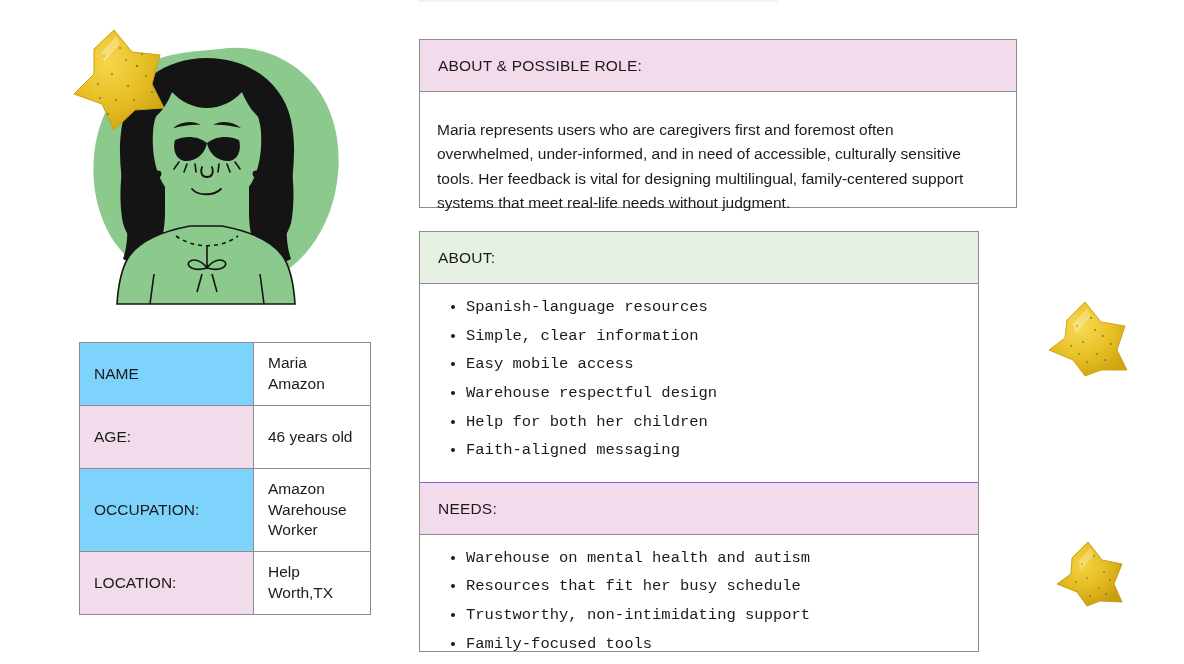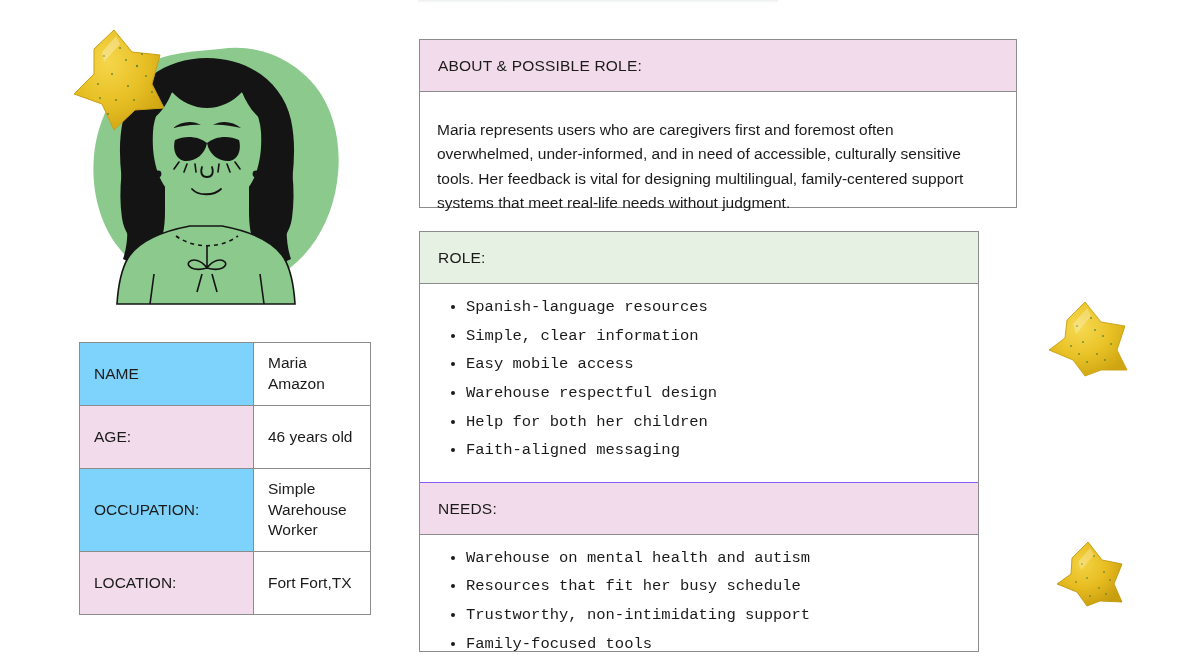--- a/index.html
+++ b/index.html
@@ -214,36 +214,36 @@
     <tr>
       <td class="label lbl-green">NAME</td>
       <td class="value">Maria Amazon</td>
     </tr>
     <tr>
       <td class="label lbl-pink">AGE:</td>
       <td class="value">46 years old</td>
     </tr>
     <tr>
       <td class="label lbl-green">OCCUPATION:</td>
-      <td class="value">Simple Warehouse Worker</td>
+      <td class="value">Amazon Warehouse Worker</td>
     </tr>
     <tr>
       <td class="label lbl-pink">LOCATION:</td>
-      <td class="value">Fort Fort,TX</td>
+      <td class="value">Help Worth,TX</td>
     </tr>
   </tbody>
 </table>
 
 <section class="panel" id="panel-about">
   <div class="panel-head head-pink">ABOUT  &amp; POSSIBLE ROLE:</div>
   <div class="body">Maria represents users who are caregivers first and foremost often overwhelmed, under-informed, and in need of accessible, culturally sensitive tools. Her feedback is vital for designing multilingual, family-centered support systems that meet real-life needs without judgment.</div>
 </section>
 
 <section class="panel" id="panel-wn">
-  <div class="panel-head head-green">ROLE:</div>
+  <div class="panel-head head-green">ABOUT:</div>
   <ul>
     <li>Spanish-language resources</li>
     <li>Simple, clear information</li>
     <li>Easy mobile access</li>
     <li>Warehouse respectful design</li>
     <li>Help for both her children</li>
     <li>Faith-aligned messaging</li>
   </ul>
   <div class="panel-head head-pink head-needs">NEEDS:</div>
   <ul>

